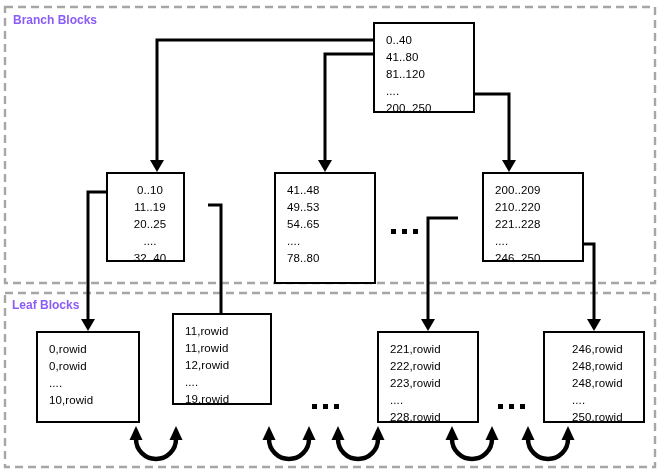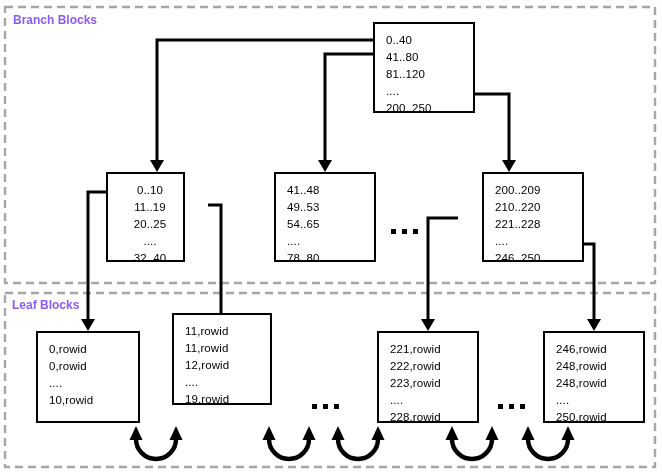--- a/index.html
+++ b/index.html
@@ -118,21 +118,21 @@
 200..250</div>
   </div>
 
   <div class="block" style="left:106px; top:172px; width:79px; height:90px;text-align:center;">
     <div class="block-text">0..10
 11..19
 20..25
 ....
 32..40</div>
   </div>
-  <div class="block" style="left:274px; top:172px; width:102px; height:90px;">
+  <div class="block" style="left:274px; top:172px; width:102px; height:112px;">
     <div class="block-text">41..48
 49..53
 54..65
 ....
 78..80</div>
   </div>
   <div class="block" style="left:458px; top:172px; width:102px; height:90px;margin-left:24px;">
     <div class="block-text">200..209
 210..220
 221..228
@@ -159,21 +159,21 @@
 ....
 19,rowid</div>
   </div>
   <div class="block" style="left:377px; top:331px; width:102px; height:92px;">
     <div class="block-text">221,rowid
 222,rowid
 223,rowid
 ....
 228,rowid</div>
   </div>
-  <div class="block" style="left:543px; top:331px; width:102px; height:92px;">
+  <div class="block" style="left:543px; top:331px; width:102px; height:92px;padding-left:16px;">
     <div class="block-text">246,rowid
 248,rowid
 248,rowid
 ....
 250,rowid</div>
   </div>
 
   <div class="ellipsis" style="left:312px; top:404px;">
     <span></span>
       <span></span>

